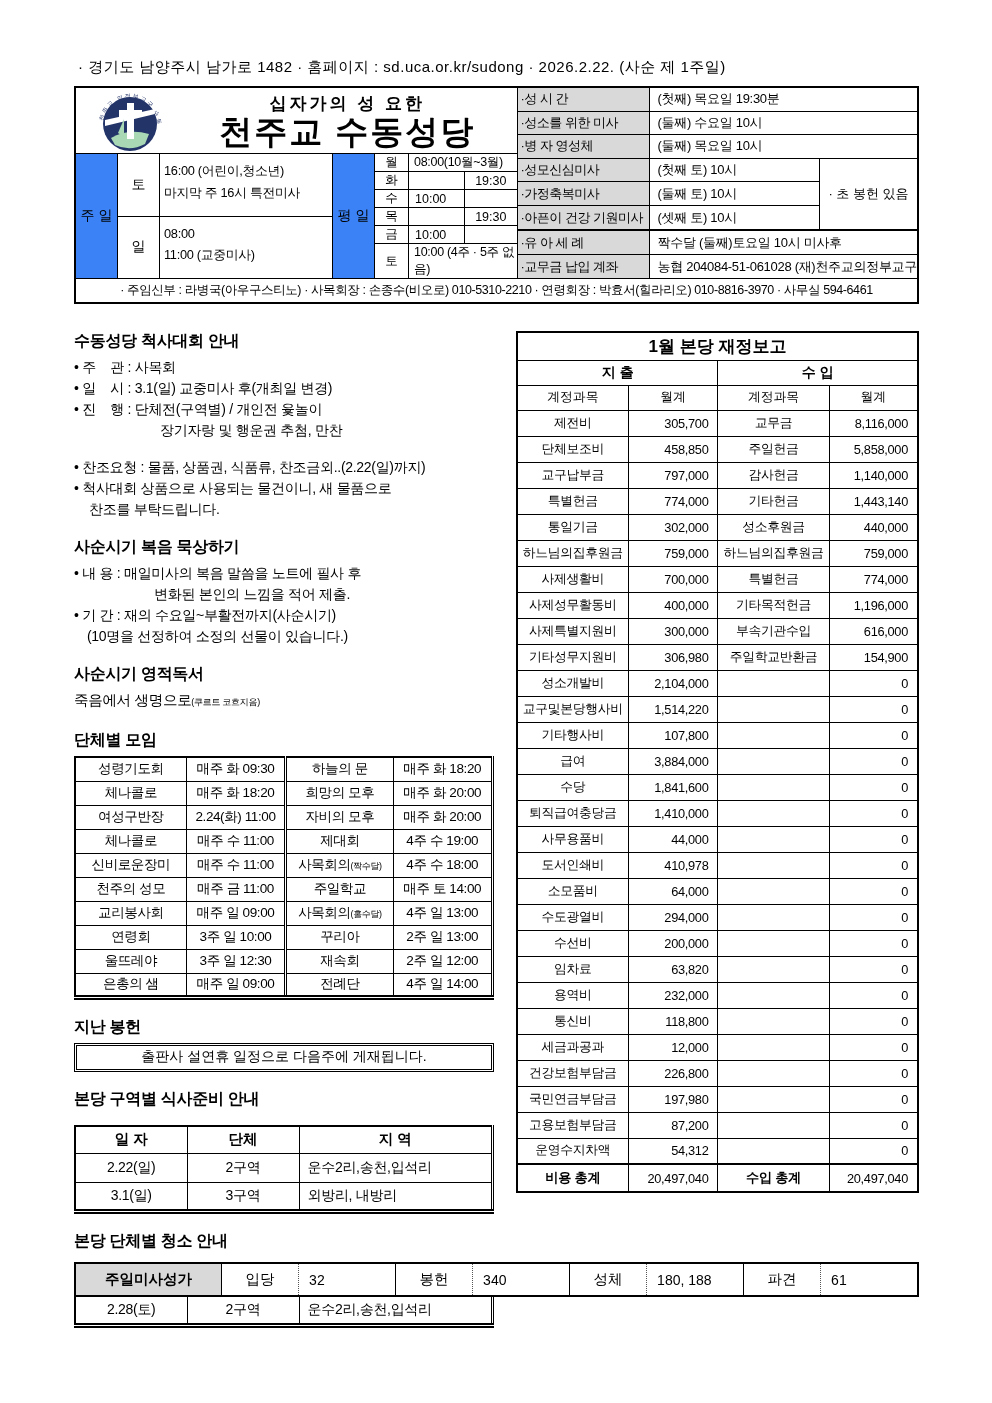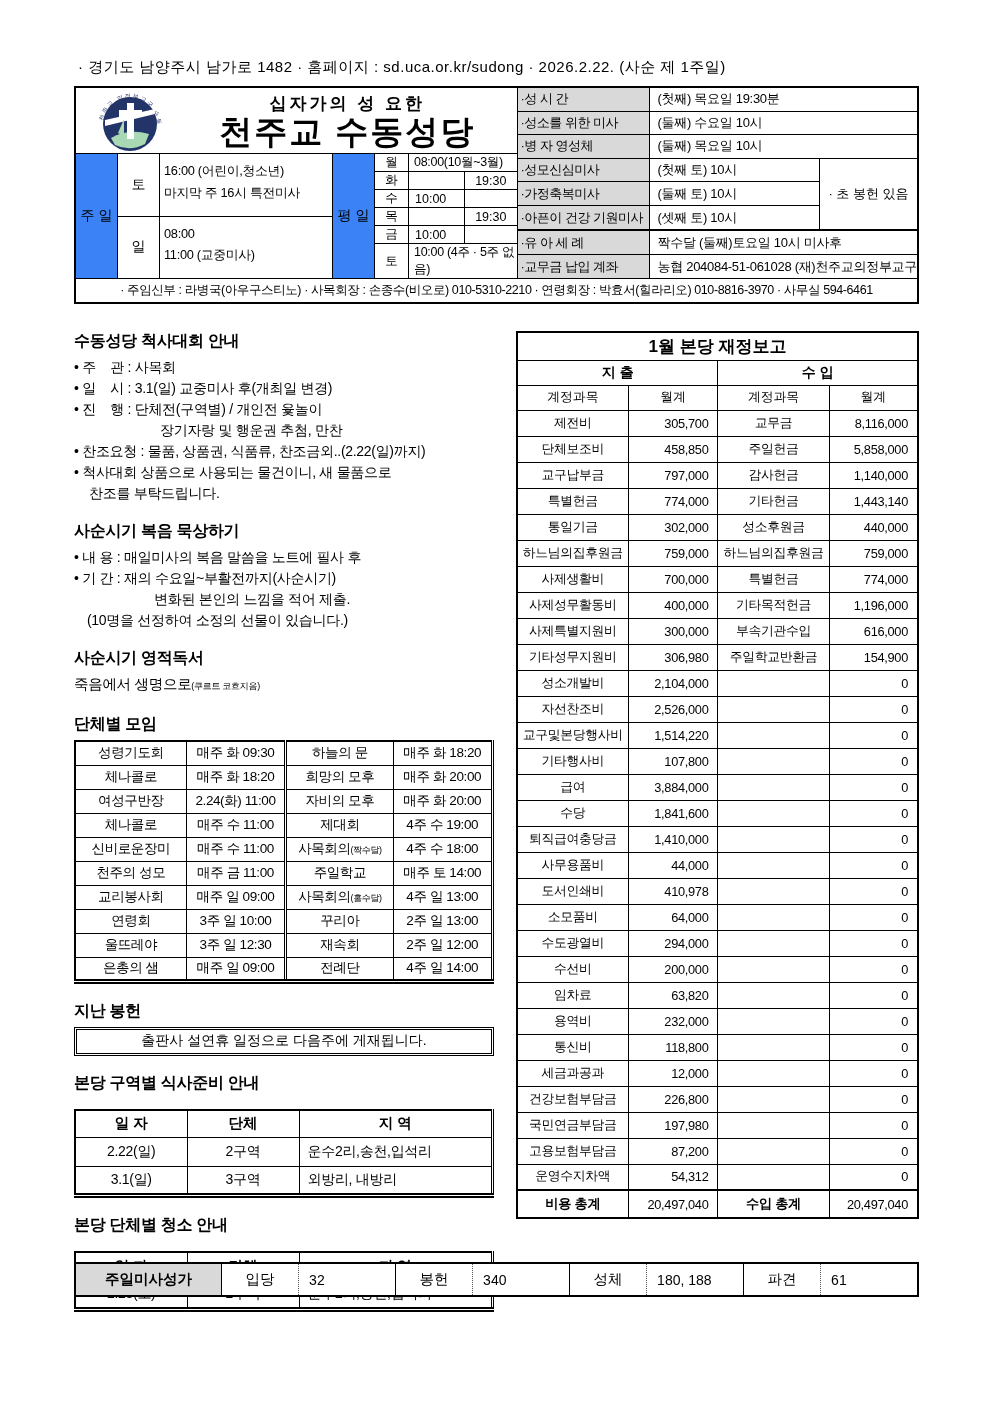--- a/index.html
+++ b/index.html
@@ -221,32 +221,32 @@
     <div class="cols">
       <div class="col-left">
 
         <div class="sec">
           <div class="sec-title">수동성당 척사대회 안내</div>
           <div id="cheoksa-lines">
               <div class="line" style="padding-left: 0px;">• 주    관 : 사목회</div>
               <div class="line" style="padding-left: 0px;">• 일    시 : 3.1(일) 교중미사 후(개최일 변경)</div>
               <div class="line" style="padding-left: 0px;">• 진    행 : 단체전(구역별) / 개인전 윷놀이</div>
               <div class="line" style="padding-left: 86px;">장기자랑 및 행운권 추첨, 만찬</div>
-              <div class="line" style="padding-left: 0px;">• 찬조요청 : 물품, 상품권, 식품류, 찬조금외..(2.22(일)까지)</div>
+              <div class="line" style="padding-left: 0px; margin-top: 16px;">• 찬조요청 : 물품, 상품권, 식품류, 찬조금외..(2.22(일)까지)</div>
               <div class="line" style="padding-left: 0px;">• 척사대회 상품으로 사용되는 물건이니, 새 물품으로</div>
               <div class="line" style="padding-left: 15px;">찬조를 부탁드립니다.</div>
             </div>
         </div>
 
         <div class="sec">
           <div class="sec-title">사순시기 복음 묵상하기</div>
           <div id="gospel-lines">
               <div class="line" style="padding-left: 0px;">• 내 용 : 매일미사의 복음 말씀을 노트에 필사 후</div>
+              <div class="line" style="padding-left: 80px;">변화된 본인의 느낌을 적어 제출.</div>
               <div class="line" style="padding-left: 0px;">• 기 간 : 재의 수요일~부활전까지(사순시기)</div>
-              <div class="line" style="padding-left: 80px;">변화된 본인의 느낌을 적어 제출.</div>
               <div class="line" style="padding-left: 13px;">(10명을 선정하여 소정의 선물이 있습니다.)</div>
             </div>
         </div>
 
         <div class="sec">
           <div class="sec-title">사순시기 영적독서</div>
           <div class="line reading-line"><span>죽음에서 생명으로</span><span class="tiny">(쿠르트 코흐지음)</span></div>
         </div>
 
         <div class="sec">
@@ -465,26 +465,20 @@
               </tr>
               <tr>
                 <td class="acct">기타성무지원비</td>
                 <td class="num">306,980</td>
                 <td class="acct">주일학교반환금</td>
                 <td class="num">154,900</td>
               </tr>
               <tr>
                 <td class="acct">성소개발비</td>
                 <td class="num">2,104,000</td>
-                <td class="acct"></td>
-                <td class="num">0</td>
-              </tr>
-              <tr>
-                <td class="acct">자선찬조비</td>
-                <td class="num">2,526,000</td>
                 <td class="acct"></td>
                 <td class="num">0</td>
               </tr>
               <tr>
                 <td class="acct">교구및본당행사비</td>
                 <td class="num">1,514,220</td>
                 <td class="acct"></td>
                 <td class="num">0</td>
               </tr>
               <tr>

